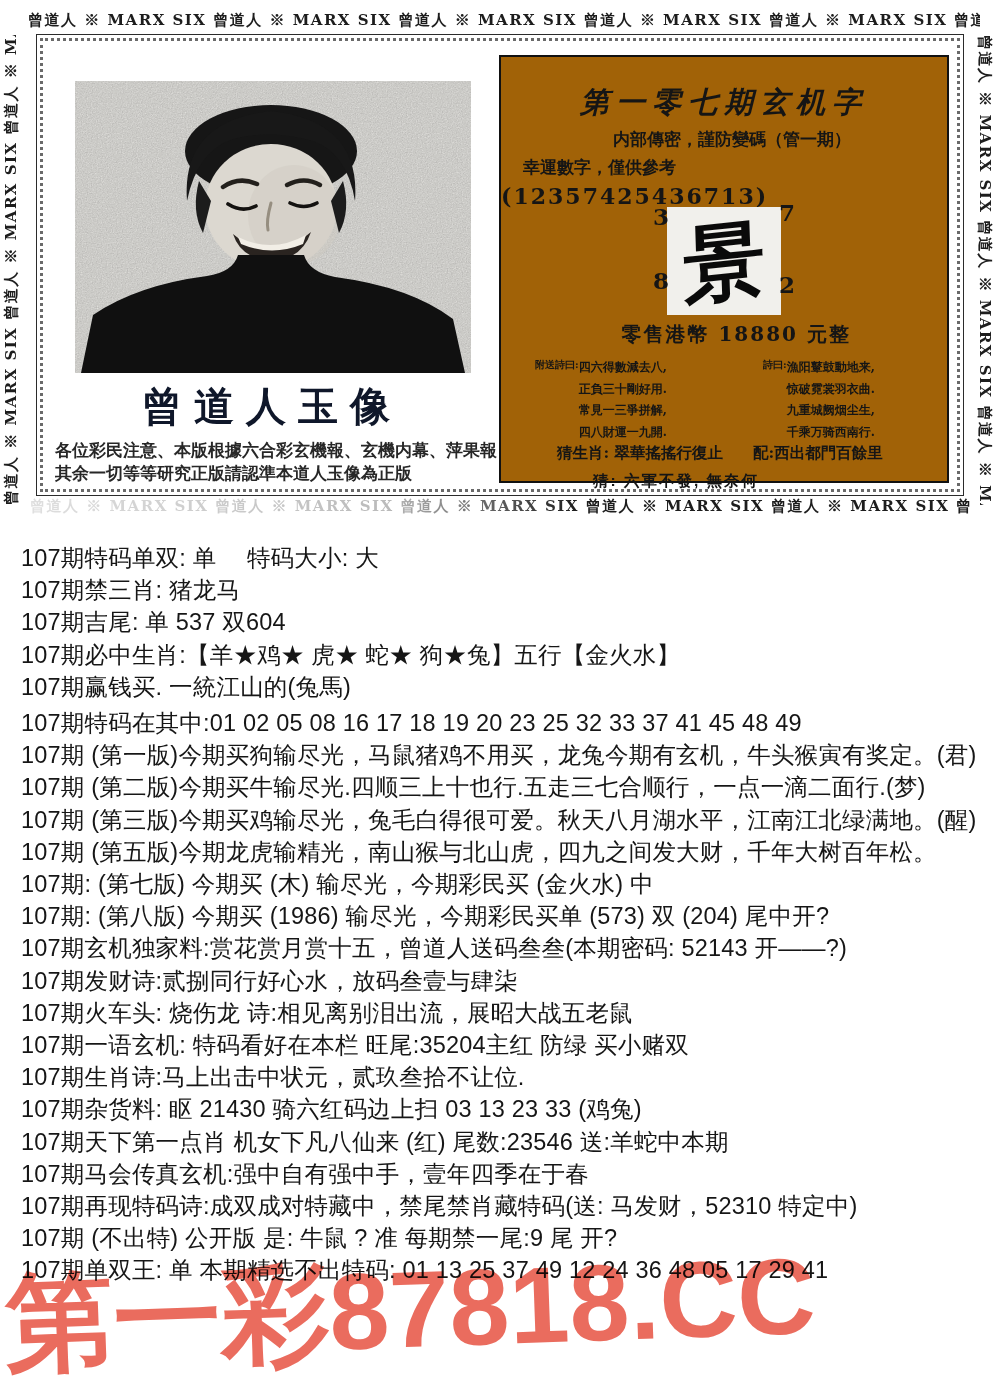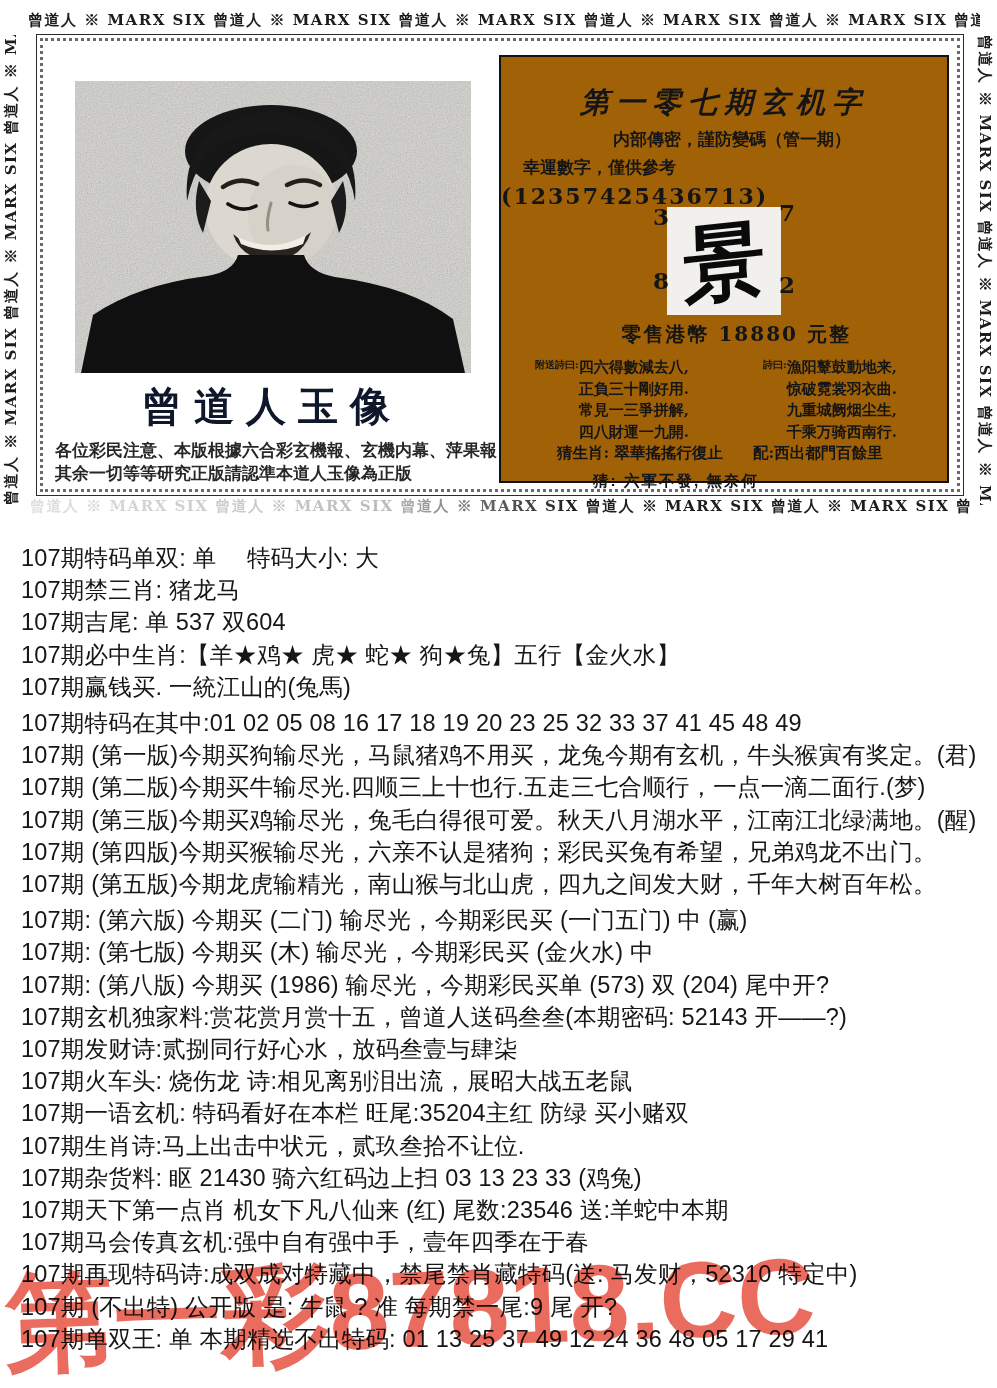--- a/index.html
+++ b/index.html
@@ -53,21 +53,21 @@
            font-weight:bold;font-size:82px;transform:rotate(-6deg) skewX(-4deg);color:#0a0a0a;}
   .cnum{position:absolute;font-family:"DejaVu Serif",serif;font-size:23px;font-weight:bold;}
   .cnum.tl{left:42px;top:-2px;}  .cnum.tr{left:168px;top:-6px;}
   .cnum.bl{left:42px;top:62px;}  .cnum.br{left:168px;top:66px;}
   .ib-price{position:absolute;top:264px;left:0;right:96px;text-align:right;
             font-family:"DejaVu Serif",serif;font-weight:bold;font-size:20px;letter-spacing:2px;padding-left:24px;}
   .poems{position:absolute;top:300px;left:34px;right:6px;display:flex;}
   .poem{display:flex;}
   .poem-label{font-family:"DejaVu Serif",serif;font-weight:bold;font-size:10px;
               padding-top:1px;white-space:nowrap;}
-  .poem-lines div{font-family:"DejaVu Serif",serif;font-weight:bold;font-size:15px;
+  .poem-lines div{font-family:"DejaVu Serif",serif;font-weight:bold;font-size:12px;
                   line-height:21.5px;white-space:nowrap;}
   .poem.left{width:228px;}
   .zodiac-row{position:absolute;top:386px;left:56px;right:8px;display:flex;
               font-family:"DejaVu Serif",serif;font-weight:bold;font-size:15.5px;}
   .zodiac-row .z1{width:196px;}
   .guess-line{position:absolute;top:414px;left:92px;font-family:Liberation Sans, sans-serif;
               font-weight:bold;font-size:15.5px;letter-spacing:2px;}
 
   
   .tips{position:absolute;left:21px;top:542px;width:966px;}
@@ -177,23 +177,21 @@
   <div class="tips">
     <div class="tip-line">107期特码单双: 单　 特码大小: 大</div>
     <div class="tip-line">107期禁三肖: 猪龙马</div>
     <div class="tip-line">107期吉尾: 单 537 双604</div>
     <div class="tip-line">107期必中生肖:【羊★鸡★ 虎★ 蛇★ 狗★兔】五行【金火水】</div>
     <div class="tip-line">107期赢钱买. 一統江山的(兔馬)</div>
     <div class="tip-line" style="margin-top:4px">107期特码在其中:01 02 05 08 16 17 18 19 20 23 25 32 33 37 41 45 48 49</div>
     <div class="tip-line">107期 (第一版)今期买狗输尽光，马鼠猪鸡不用买，龙兔今期有玄机，牛头猴寅有奖定。(君)</div>
     <div class="tip-line">107期 (第二版)今期买牛输尽光.四顺三上十也行.五走三七合顺行，一点一滴二面行.(梦)</div>
     <div class="tip-line">107期 (第三版)今期买鸡输尽光，兔毛白得很可爱。秋天八月湖水平，江南江北绿满地。(醒)</div>
-    <div class="tip-line">107期 (第四版)今期买猴输尽光，六亲不认是猪狗；彩民买兔有希望，兄弟鸡龙不出门。</div>
     <div class="tip-line">107期 (第五版)今期龙虎输精光，南山猴与北山虎，四九之间发大财，千年大树百年松。</div>
-    <div class="tip-line" style="margin-top:4px">107期: (第六版) 今期买 (二门) 输尽光，今期彩民买 (一门五门) 中 (赢)</div>
     <div class="tip-line">107期: (第七版) 今期买 (木) 输尽光，今期彩民买 (金火水) 中</div>
     <div class="tip-line">107期: (第八版) 今期买 (1986) 输尽光，今期彩民买单 (573)  双 (204) 尾中开?</div>
     <div class="tip-line">107期玄机独家料:赏花赏月赏十五，曾道人送码叁叁(本期密码: 52143  开——?)</div>
     <div class="tip-line">107期发财诗:贰捌同行好心水，放码叁壹与肆柒</div>
     <div class="tip-line">107期火车头: 烧伤龙  诗:相见离别泪出流，展昭大战五老鼠</div>
     <div class="tip-line">107期一语玄机: 特码看好在本栏  旺尾:35204主红  防绿 买小赌双</div>
     <div class="tip-line">107期生肖诗:马上出击中状元，贰玖叁拾不让位.</div>
     <div class="tip-line">107期杂货料: 眍  21430  骑六红码边上扫  03 13 23 33   (鸡兔)</div>
     <div class="tip-line">107期天下第一点肖  机女下凡八仙来    (红)  尾数:23546  送:羊蛇中本期</div>
     <div class="tip-line">107期马会传真玄机:强中自有强中手，壹年四季在于春</div>

